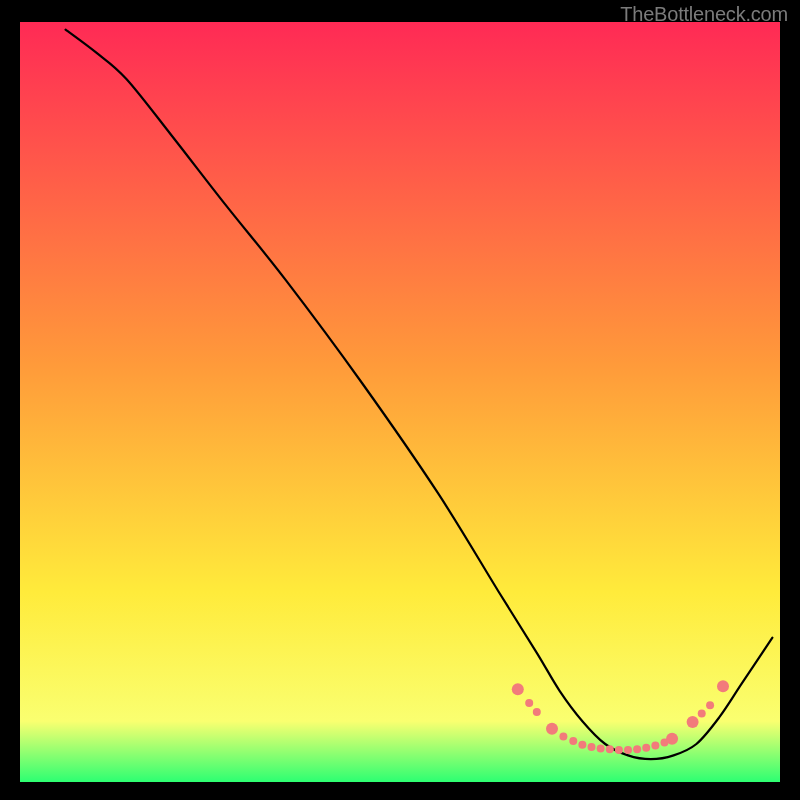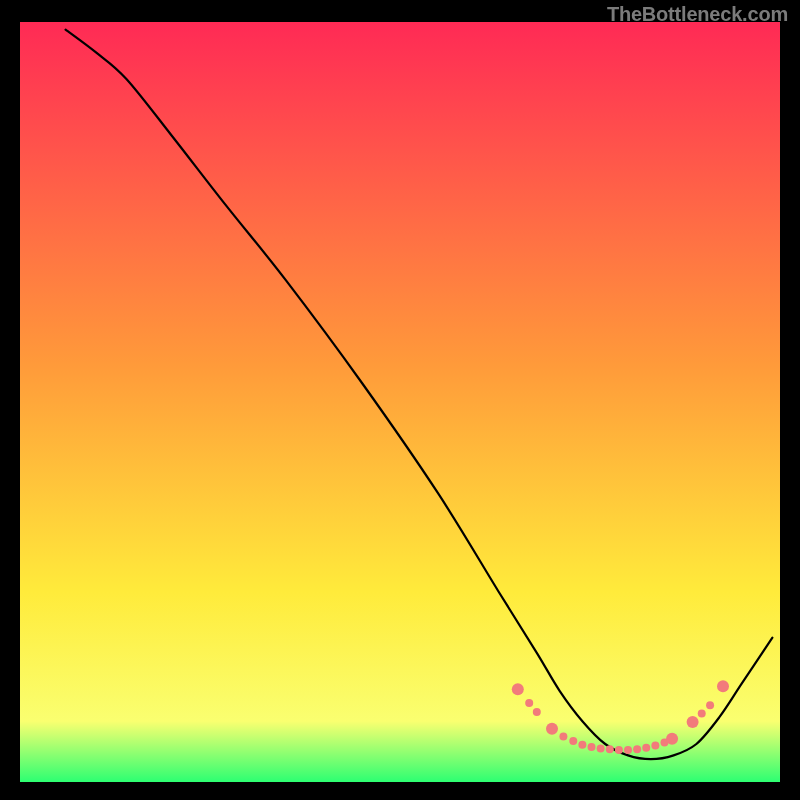--- a/index.html
+++ b/index.html
@@ -18,21 +18,21 @@
     height: 760px;
     background: #000;
   }
   .watermark {
     position: absolute;
     top: 3px;
     right: 12px;
     color: #7b7b7b;
     font-family: Arial, Helvetica, sans-serif;
     font-size: 20px;
-    font-weight: 700;
+    font-weight: 400;
     letter-spacing: -0.2px;
     z-index: 10;
   }
   svg {
     position: absolute;
     left: 0;
     top: 0;
   }
 </style>
 </head>

